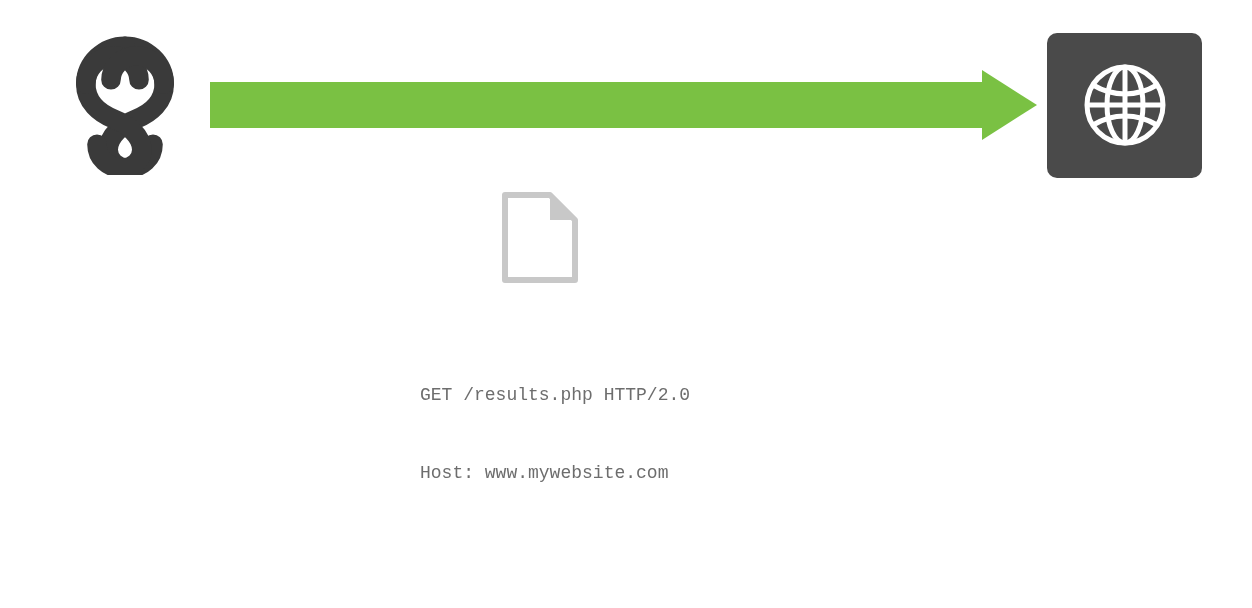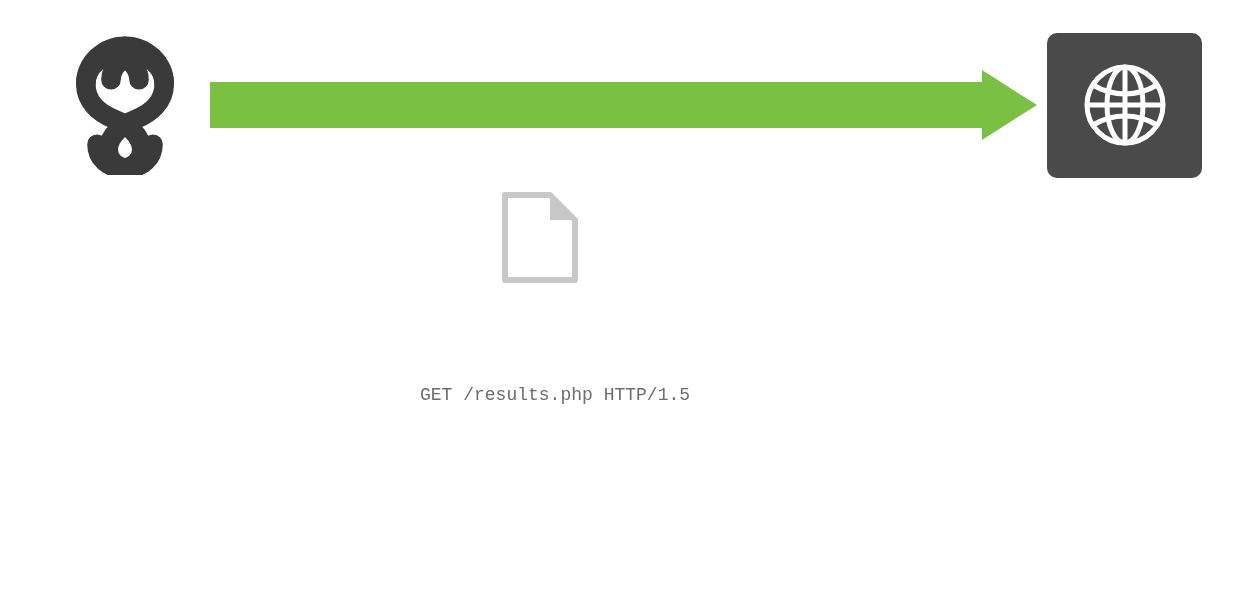--- a/index.html
+++ b/index.html
@@ -118,19 +118,20 @@
 </div>
 
 <div class="file-icon">
   <svg viewBox="0 0 80 95" width="80" height="95">
     <path d="M5,5 L50,5 L75,30 L75,90 L5,90 Z" fill="white" stroke="#c8c8c8" stroke-width="6" stroke-linejoin="round"></path>
     <path d="M50,5 L50,30 L75,30 Z" fill="#c8c8c8"></path>
   </svg>
 </div>
 
 <div class="headers-block">
-  <span class="header-line">GET /results.php HTTP/1.5</span>
+  <span class="header-line">GET /results.php HTTP/2.0</span>
+  <span class="header-line">Host: www.mywebsite.com</span>
   
   
   
   
   
 </div>
 
 </body></html>

